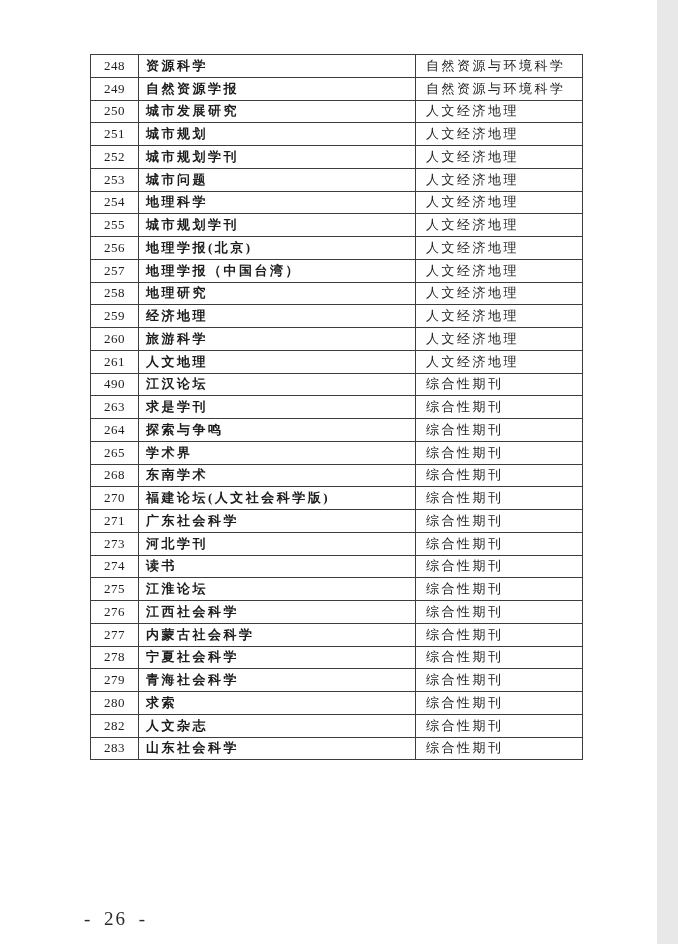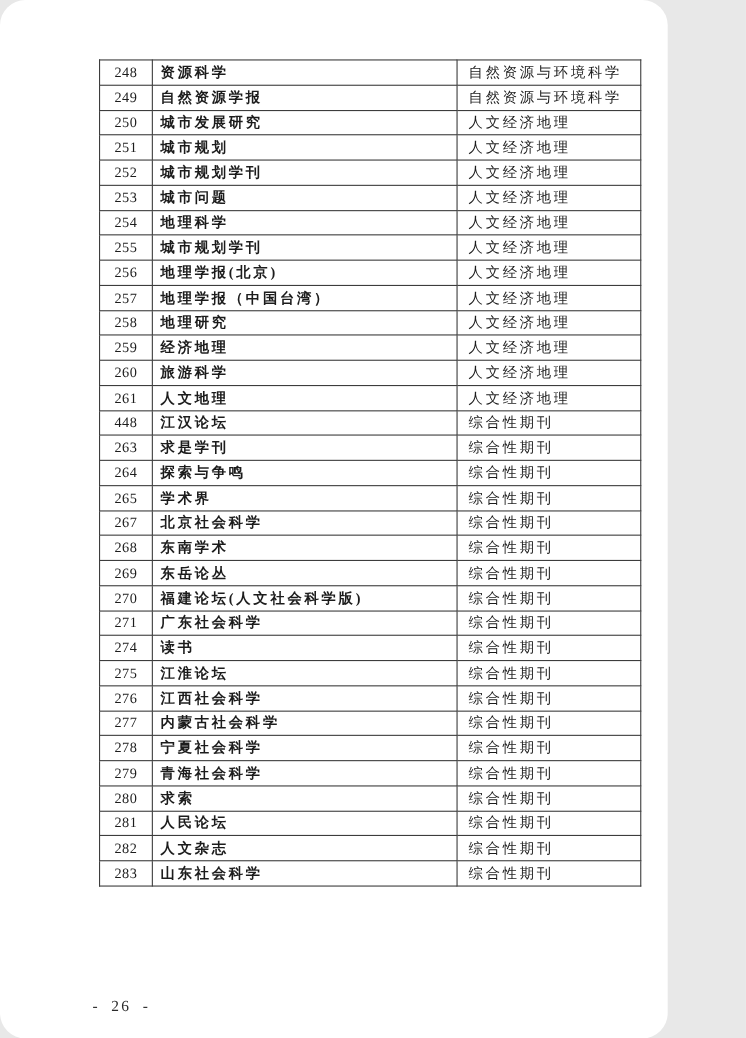--- a/index.html
+++ b/index.html
@@ -1,25 +1,24 @@
 <!DOCTYPE html>
 <html><head>
 <meta charset="utf-8">
 <style>
   * { margin: 0; padding: 0; box-sizing: border-box; }
   html, body { background: #e8e8e8; }
   .page {
     position: relative;
-    width: 607px;
+    width: 657px;
     height: 944px;
     background: #ffffff;
     font-family: "Liberation Serif", "DejaVu Serif", serif;
     color: #1c1c1c;
     overflow: hidden;
-    border-radius: 23px;
   }
   table.journal-table {
     position: absolute;
     left: 90px;
     top: 54px;
     width: 492px;
     border-collapse: collapse;
     table-layout: fixed;
   }
   table.journal-table td {
@@ -43,21 +42,21 @@
   }
   td.c-category {
     width: 167px;
     padding-left: 10px;
     letter-spacing: 2.5px;
   }
   .page-number {
     position: absolute;
     left: 84px;
     top: 908px;
-    font-size: 14px;
+    font-size: 19px;
     letter-spacing: 2px;
     word-spacing: 5px;
     color: #2a2a2a;
   }
 </style>
 </head>
 <body>
 
 <div class="page">
 
@@ -141,21 +140,21 @@
     <td class="c-category">人文经济地理</td>
   </tr>
 
   <tr>
     <td class="c-no">261</td>
     <td class="c-journal">人文地理</td>
     <td class="c-category">人文经济地理</td>
   </tr>
 
   <tr>
-    <td class="c-no">448</td>
+    <td class="c-no">490</td>
     <td class="c-journal">江汉论坛</td>
     <td class="c-category">综合性期刊</td>
   </tr>
 
   <tr>
     <td class="c-no">263</td>
     <td class="c-journal">求是学刊</td>
     <td class="c-category">综合性期刊</td>
   </tr>
 
@@ -165,51 +164,46 @@
     <td class="c-category">综合性期刊</td>
   </tr>
 
   <tr>
     <td class="c-no">265</td>
     <td class="c-journal">学术界</td>
     <td class="c-category">综合性期刊</td>
   </tr>
 
 
-  <tr>
-    <td class="c-no">267</td>
-    <td class="c-journal">北京社会科学</td>
-    <td class="c-category">综合性期刊</td>
-  </tr>
 
   <tr>
     <td class="c-no">268</td>
     <td class="c-journal">东南学术</td>
     <td class="c-category">综合性期刊</td>
   </tr>
 
-  <tr>
-    <td class="c-no">269</td>
-    <td class="c-journal">东岳论丛</td>
-    <td class="c-category">综合性期刊</td>
-  </tr>
 
   <tr>
     <td class="c-no">270</td>
     <td class="c-journal">福建论坛(人文社会科学版)</td>
     <td class="c-category">综合性期刊</td>
   </tr>
 
   <tr>
     <td class="c-no">271</td>
     <td class="c-journal">广东社会科学</td>
     <td class="c-category">综合性期刊</td>
   </tr>
 
 
+  <tr>
+    <td class="c-no">273</td>
+    <td class="c-journal">河北学刊</td>
+    <td class="c-category">综合性期刊</td>
+  </tr>
 
   <tr>
     <td class="c-no">274</td>
     <td class="c-journal">读书</td>
     <td class="c-category">综合性期刊</td>
   </tr>
 
   <tr>
     <td class="c-no">275</td>
     <td class="c-journal">江淮论坛</td>
@@ -239,25 +233,20 @@
     <td class="c-journal">青海社会科学</td>
     <td class="c-category">综合性期刊</td>
   </tr>
 
   <tr>
     <td class="c-no">280</td>
     <td class="c-journal">求索</td>
     <td class="c-category">综合性期刊</td>
   </tr>
 
-  <tr>
-    <td class="c-no">281</td>
-    <td class="c-journal">人民论坛</td>
-    <td class="c-category">综合性期刊</td>
-  </tr>
 
   <tr>
     <td class="c-no">282</td>
     <td class="c-journal">人文杂志</td>
     <td class="c-category">综合性期刊</td>
   </tr>
 
   <tr>
     <td class="c-no">283</td>
     <td class="c-journal">山东社会科学</td>

